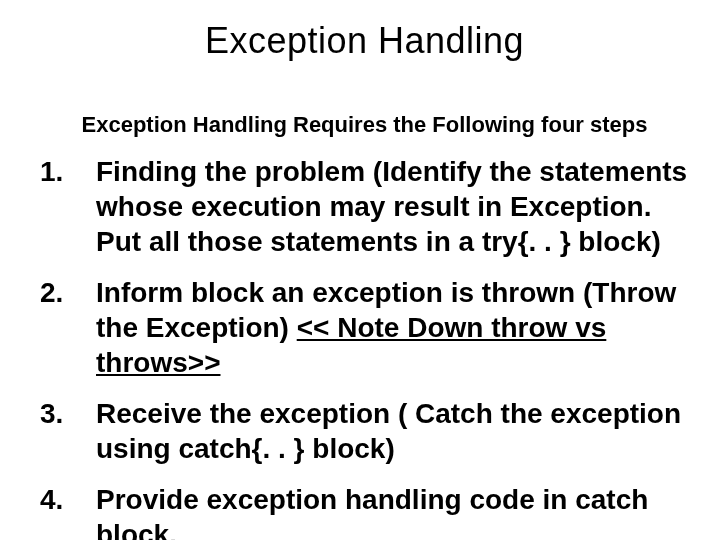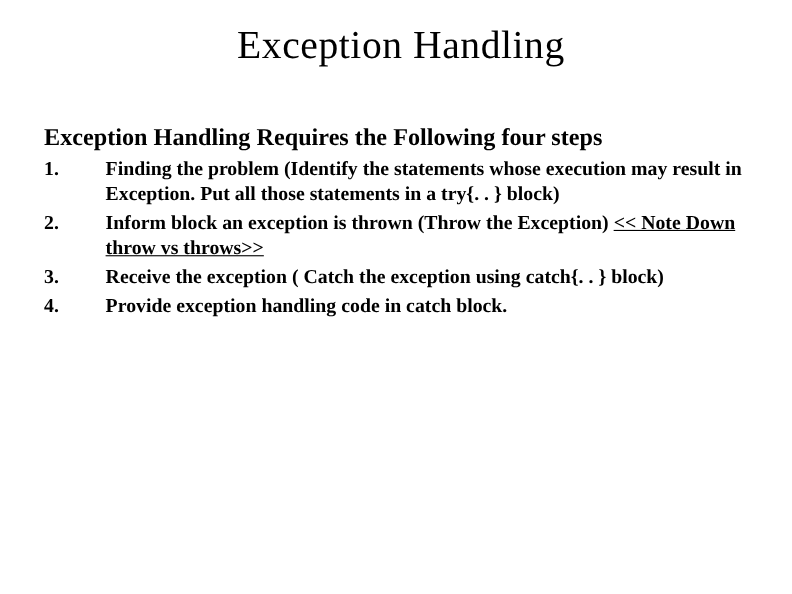--- a/index.html
+++ b/index.html
@@ -10,47 +10,47 @@
     background: #ffffff;
     font-family: Arial, Helvetica, sans-serif;
     color: #000000;
   }
   .slide {
     width: 712px;
     height: 540px;
     position: relative;
     box-sizing: border-box;
     padding: 20px 23px 40px 40px;
-    font-family: Liberation Serif, serif;
   }
   .title {
     text-align: center;
     font-size: 36px;
     font-weight: normal;
     margin: 0 0 50px 0;
     letter-spacing: 0.5px;
   }
   .subtitle {
     font-size: 22px;
     font-weight: bold;
     margin: 0 0 4px 0;
     line-height: 1.2;
+    text-align: center;
   }
   ol.steps {
     list-style: none;
     padding: 0;
     margin: 0;
     counter-reset: item;
   }
   ol.steps > li {
     counter-increment: item;
-    font-size: 18px;
+    font-size: 28px;
     font-weight: bold;
     line-height: 1.25;
-    margin: 4px 0 2px 0;
+    margin: 16px 0 2px 0;
     padding-left: 56px;
     position: relative;
   }
   ol.steps > li::before {
     content: counter(item) ".";
     position: absolute;
     left: 0;
     top: 0;
     font-weight: bold;
   }

